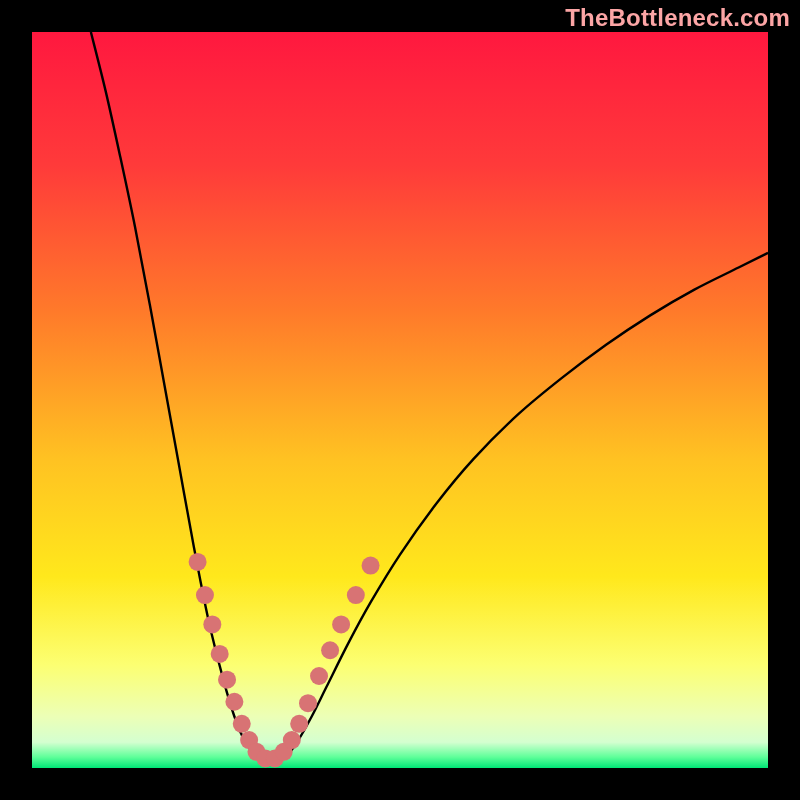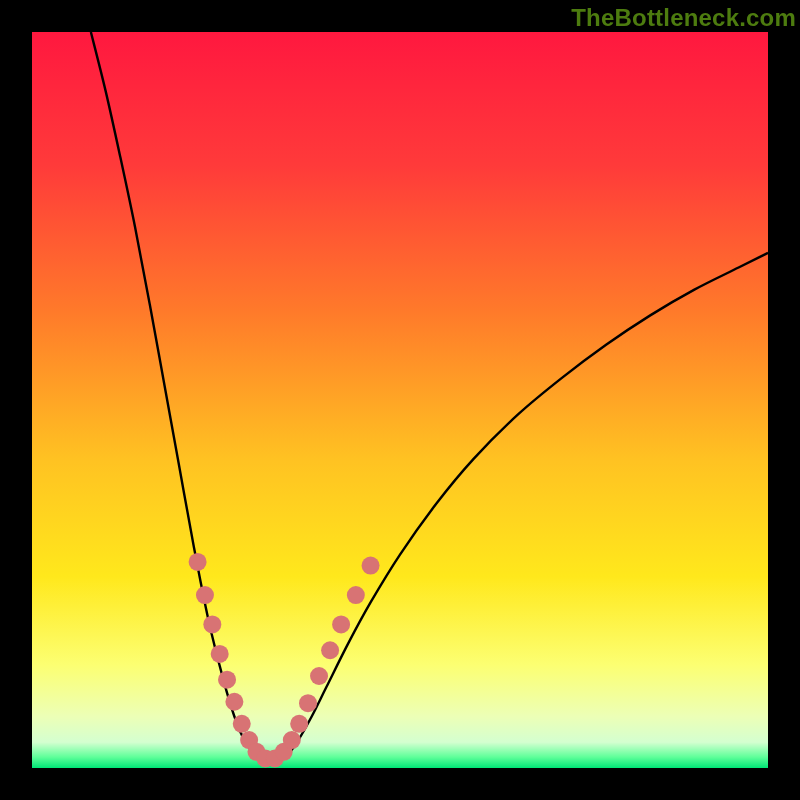--- a/index.html
+++ b/index.html
@@ -13,22 +13,22 @@
   }
   .frame {
     position: relative;
     width: 800px;
     height: 800px;
     background: #000;
   }
   .watermark {
     position: absolute;
     top: 4px;
-    right: 4px;
-    color: #4d7c0f;
+    right: 10px;
+    color: #fca5a5;
     font-size: 24px;
     font-weight: 600;
     letter-spacing: 0.2px;
     z-index: 10;
   }
   .plot-outer {
     position: absolute;
     left: 32px;
     top: 32px;
     width: 736px;

